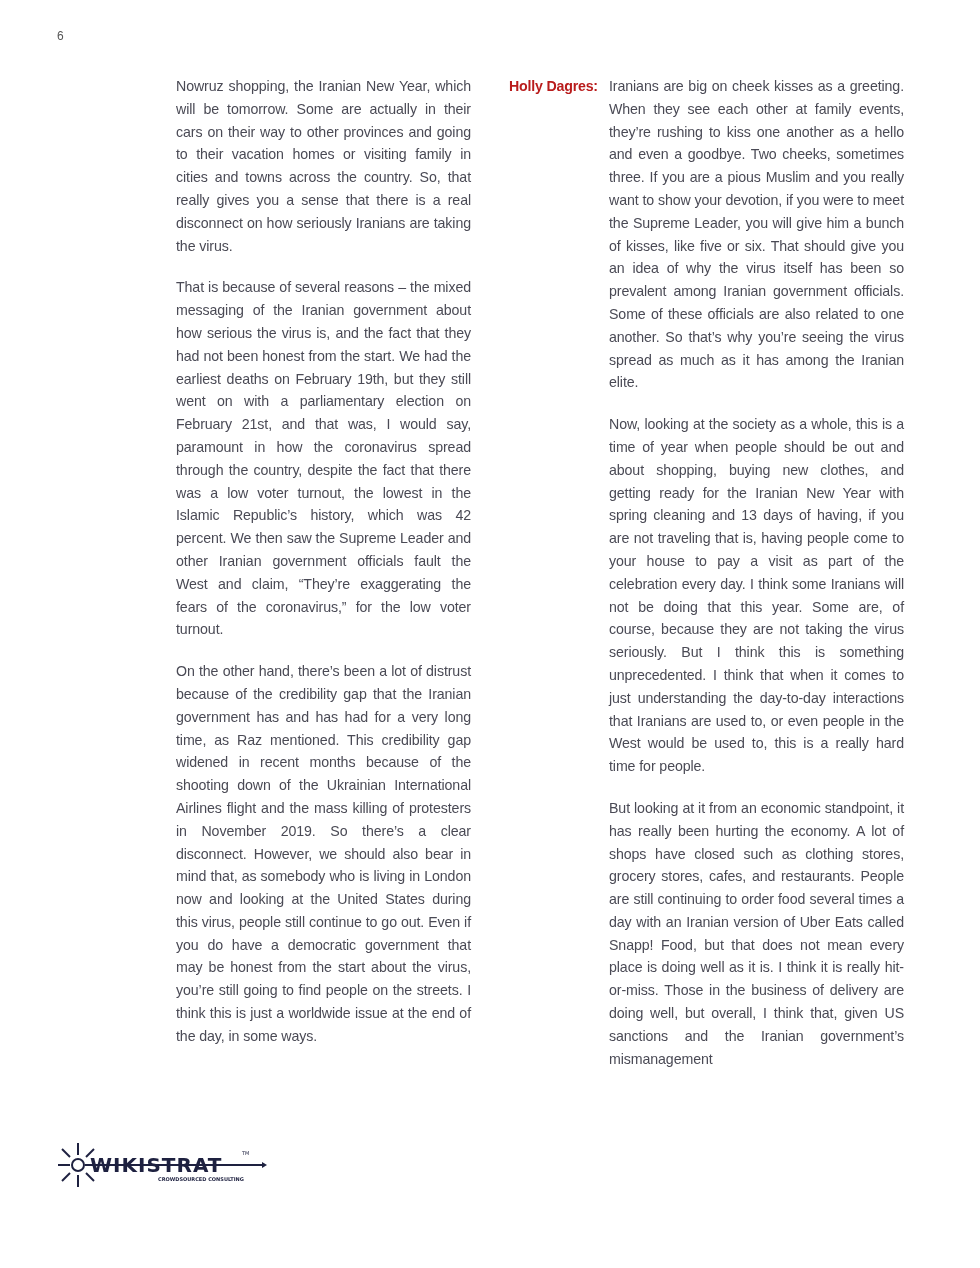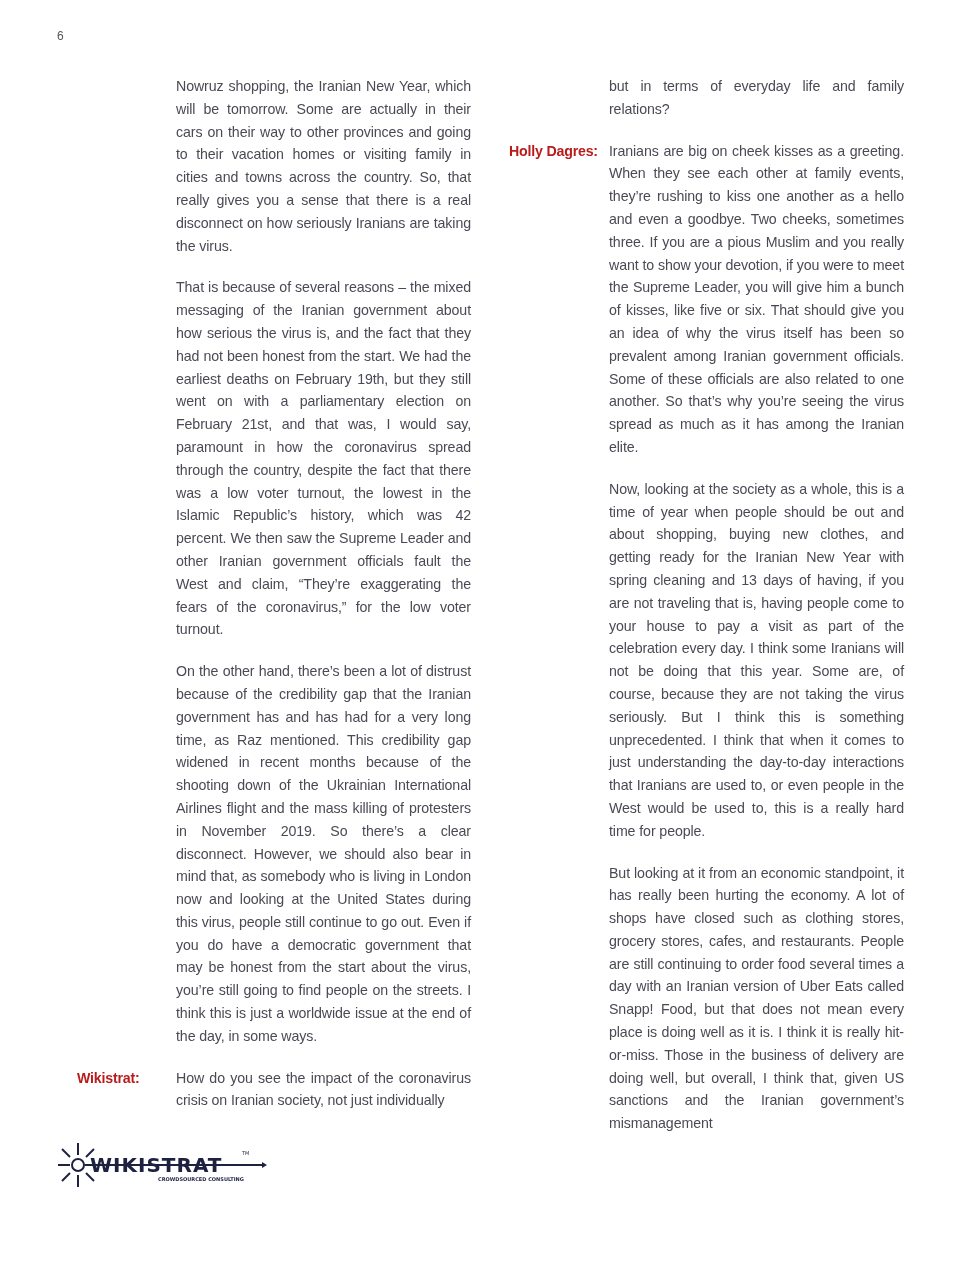--- a/index.html
+++ b/index.html
@@ -19,28 +19,23 @@
 </style>
 </head>
 <body>
 
 <div class="page-number">6</div>
 
 <div class="col col-left">
   <p class="para">Nowruz shopping, the Iranian New Year, which will be tomorrow. Some are actually in their cars on their way to other provinces and going to their vacation homes or visiting family in cities and towns across the country. So, that really gives you a sense that there is a real disconnect on how seriously Iranians are taking the virus.</p>
   <p class="para">That is because of several reasons – the mixed messaging of the Iranian government about how serious the virus is, and the fact that they had not been honest from the start. We had the earliest deaths on February 19th, but they still went on with a parliamentary election on February 21st, and that was, I would say, paramount in how the coronavirus spread through the country, despite the fact that there was a low voter turnout, the lowest in the Islamic Republic’s history, which was 42 percent. We then saw the Supreme Leader and other Iranian government officials fault the West and claim, “They’re exaggerating the fears of the coronavirus,” for the low voter turnout.</p>
   <p class="para">On the other hand, there’s been a lot of distrust because of the credibility gap that the Iranian government has and has had for a very long time, as Raz mentioned. This credibility gap widened in recent months because of the shooting down of the Ukrainian International Airlines flight and the mass killing of protesters in November 2019. So there’s a clear disconnect. However, we should also bear in mind that, as somebody who is living in London now and looking at the United States during this virus, people still continue to go out. Even if you do have a democratic government that may be honest from the start about the virus, you’re still going to find people on the streets. I think this is just a worldwide issue at the end of the day, in some ways.</p>
-  <div class="speaker-row">
-    <span class="speaker speaker-left">Wikistrat:</span>
-    <p class="para">How do you see the impact of the coronavirus crisis on Iranian society, not just individually</p>
-  </div>
 </div>
 
 <div class="col col-right">
-  <p class="para">but in terms of everyday life and family relations?</p>
   <div class="speaker-row">
     <span class="speaker" style="left:-100px;">Holly Dagres:</span>
     <p class="para">Iranians are big on cheek kisses as a greeting. When they see each other at family events, they’re rushing to kiss one another as a hello and even a goodbye. Two cheeks, sometimes three. If you are a pious Muslim and you really want to show your devotion, if you were to meet the Supreme Leader, you will give him a bunch of kisses, like five or six. That should give you an idea of why the virus itself has been so prevalent among Iranian government officials. Some of these officials are also related to one another. So that’s why you’re seeing the virus spread as much as it has among the Iranian elite.</p>
     <p class="para">Now, looking at the society as a whole, this is a time of year when people should be out and about shopping, buying new clothes, and getting ready for the Iranian New Year with spring cleaning and 13 days of having, if you are not traveling that is, having people come to your house to pay a visit as part of the celebration every day. I think some Iranians will not be doing that this year. Some are, of course, because they are not taking the virus seriously. But I think this is something unprecedented. I think that when it comes to just understanding the day-to-day interactions that Iranians are used to, or even people in the West would be used to, this is a really hard time for people.</p>
     <p class="para">But looking at it from an economic standpoint, it has really been hurting the economy. A lot of shops have closed such as clothing stores, grocery stores, cafes, and restaurants. People are still continuing to order food several times a day with an Iranian version of Uber Eats called Snapp! Food, but that does not mean every place is doing well as it is. I think it is really hit-or-miss. Those in the business of delivery are doing well, but overall, I think that, given US sanctions and the Iranian government’s mismanagement</p>
   </div>
 </div>
 
 <div class="logo">
   <svg width="210" height="48" viewBox="0 0 210 48">

